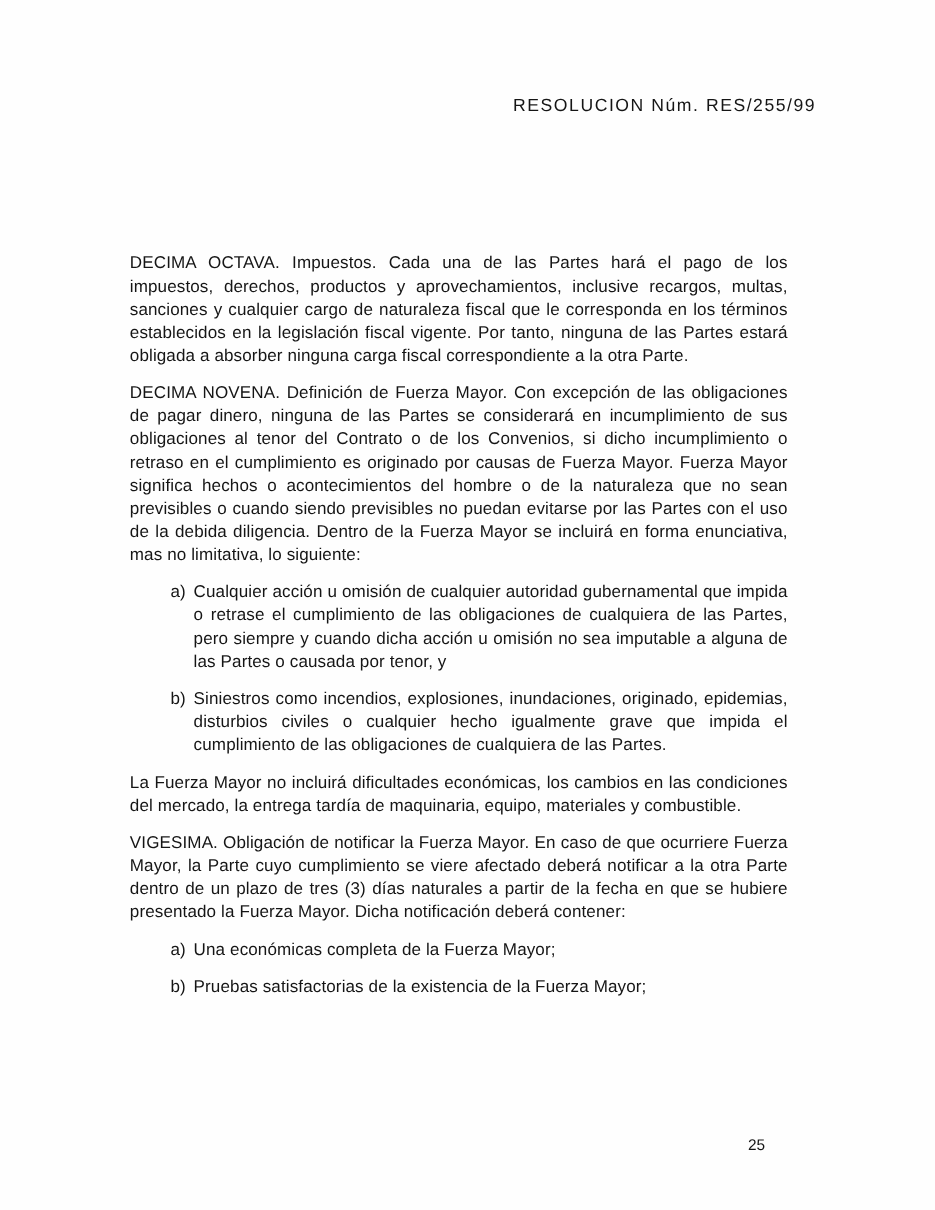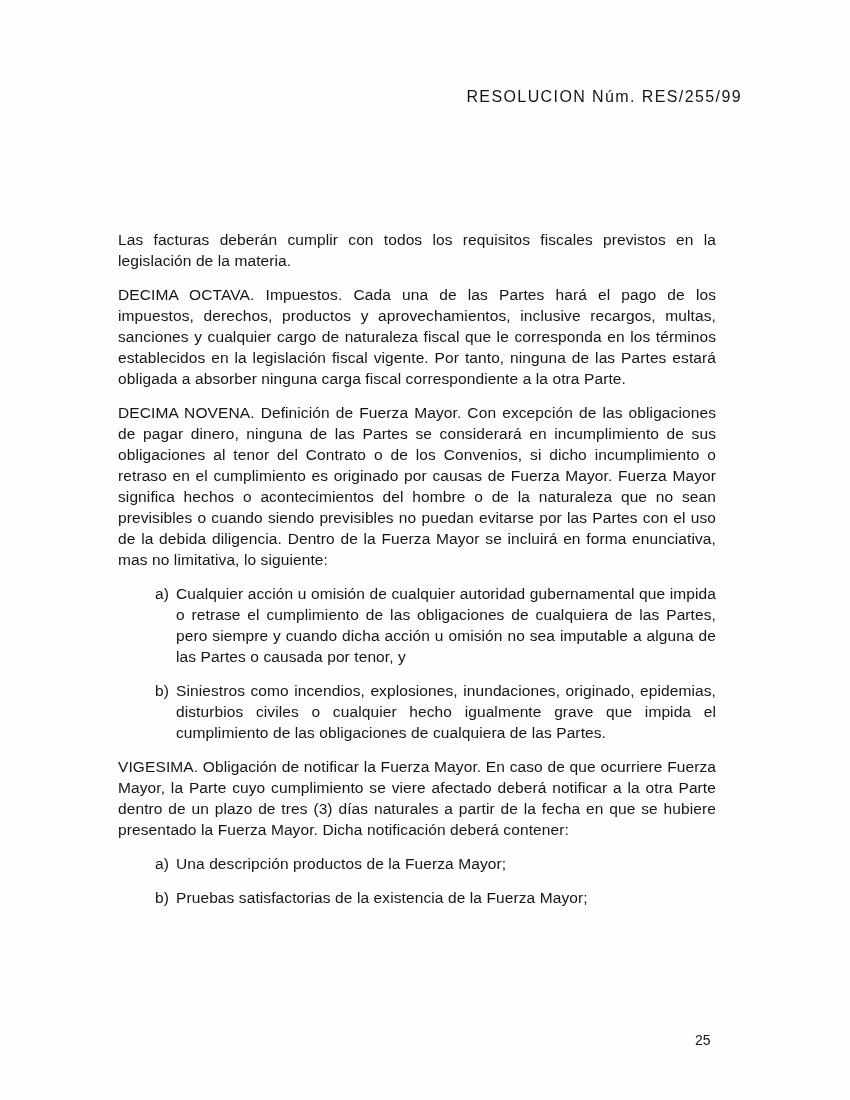--- a/index.html
+++ b/index.html
@@ -48,57 +48,57 @@
     flex: none;
     width: 21px;
   }
   .list-item .item-text {
     flex: 1;
     text-align: justify;
   }
   .page-number {
     position: absolute;
     top: 1032px;
-    left: 695px;
+    left: 680px;
     font-size: 14px;
   }
 </style>
 </head>
 <body>
 
 <div class="page">
 
   <div class="doc-header">RESOLUCION Núm. RES/255/99</div>
 
   <div class="doc-body">
 
-    <p class="para">Las facturas deberán cumplir con todos los requisitos fiscales previstos en la legislación de la materia.</p>
 
     <p class="para">DECIMA OCTAVA. Impuestos. Cada una de las Partes hará el pago de los impuestos, derechos, productos y aprovechamientos, inclusive recargos, multas, sanciones y cualquier cargo de naturaleza fiscal que le corresponda en los términos establecidos en la legislación fiscal vigente. Por tanto, ninguna de las Partes estará obligada a absorber ninguna carga fiscal correspondiente a la otra Parte.</p>
 
     <p class="para">DECIMA NOVENA. Definición de Fuerza Mayor. Con excepción de las obligaciones de pagar dinero, ninguna de las Partes se considerará en incumplimiento de sus obligaciones al tenor del Contrato o de los Convenios, si dicho incumplimiento o retraso en el cumplimiento es originado por causas de Fuerza Mayor. Fuerza Mayor significa hechos o acontecimientos del hombre o de la naturaleza que no sean previsibles o cuando siendo previsibles no puedan evitarse por las Partes con el uso de la debida diligencia. Dentro de la Fuerza Mayor se incluirá en forma enunciativa, mas no limitativa, lo siguiente:</p>
 
     <div class="list">
       <div class="list-item">
         <span class="marker">a)</span>
         <span class="item-text">Cualquier acción u omisión de cualquier autoridad gubernamental que impida o retrase el cumplimiento de las obligaciones de cualquiera de las Partes, pero siempre y cuando dicha acción u omisión no sea imputable a alguna de las Partes o causada por tenor, y</span>
       </div>
       <div class="list-item">
         <span class="marker">b)</span>
         <span class="item-text">Siniestros como incendios, explosiones, inundaciones, originado, epidemias, disturbios civiles o cualquier hecho igualmente grave que impida el cumplimiento de las obligaciones de cualquiera de las Partes.</span>
       </div>
     </div>
 
+    <p class="para">La Fuerza Mayor no incluirá dificultades económicas, los cambios en las condiciones del mercado, la entrega tardía de maquinaria, equipo, materiales y combustible.</p>
 
     <p class="para">VIGESIMA. Obligación de notificar la Fuerza Mayor. En caso de que ocurriere Fuerza Mayor, la Parte cuyo cumplimiento se viere afectado deberá notificar a la otra Parte dentro de un plazo de tres (3) días naturales a partir de la fecha en que se hubiere presentado la Fuerza Mayor. Dicha notificación deberá contener:</p>
 
     <div class="list">
       <div class="list-item">
         <span class="marker">a)</span>
-        <span class="item-text">Una descripción productos de la Fuerza Mayor;</span>
+        <span class="item-text">Una económicas completa de la Fuerza Mayor;</span>
       </div>
       <div class="list-item">
         <span class="marker">b)</span>
         <span class="item-text">Pruebas satisfactorias de la existencia de la Fuerza Mayor;</span>
       </div>
     </div>
 
   </div>
 
   <div class="page-number">25</div>

